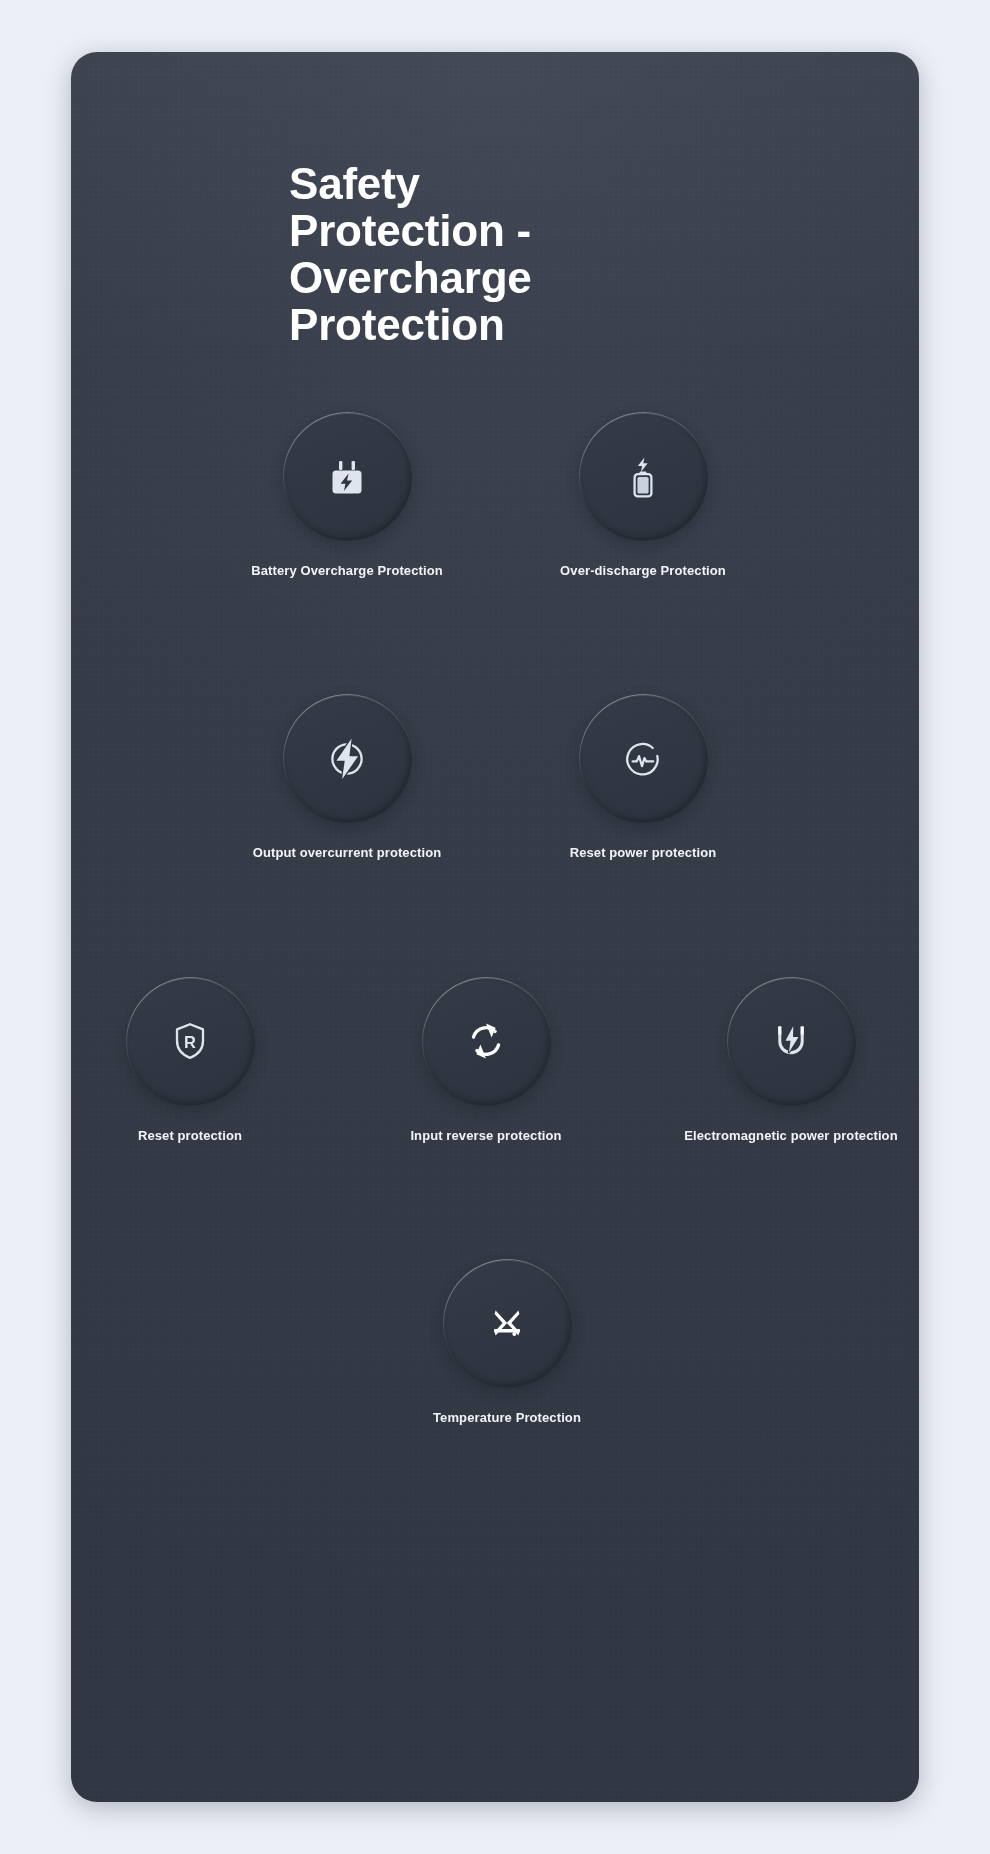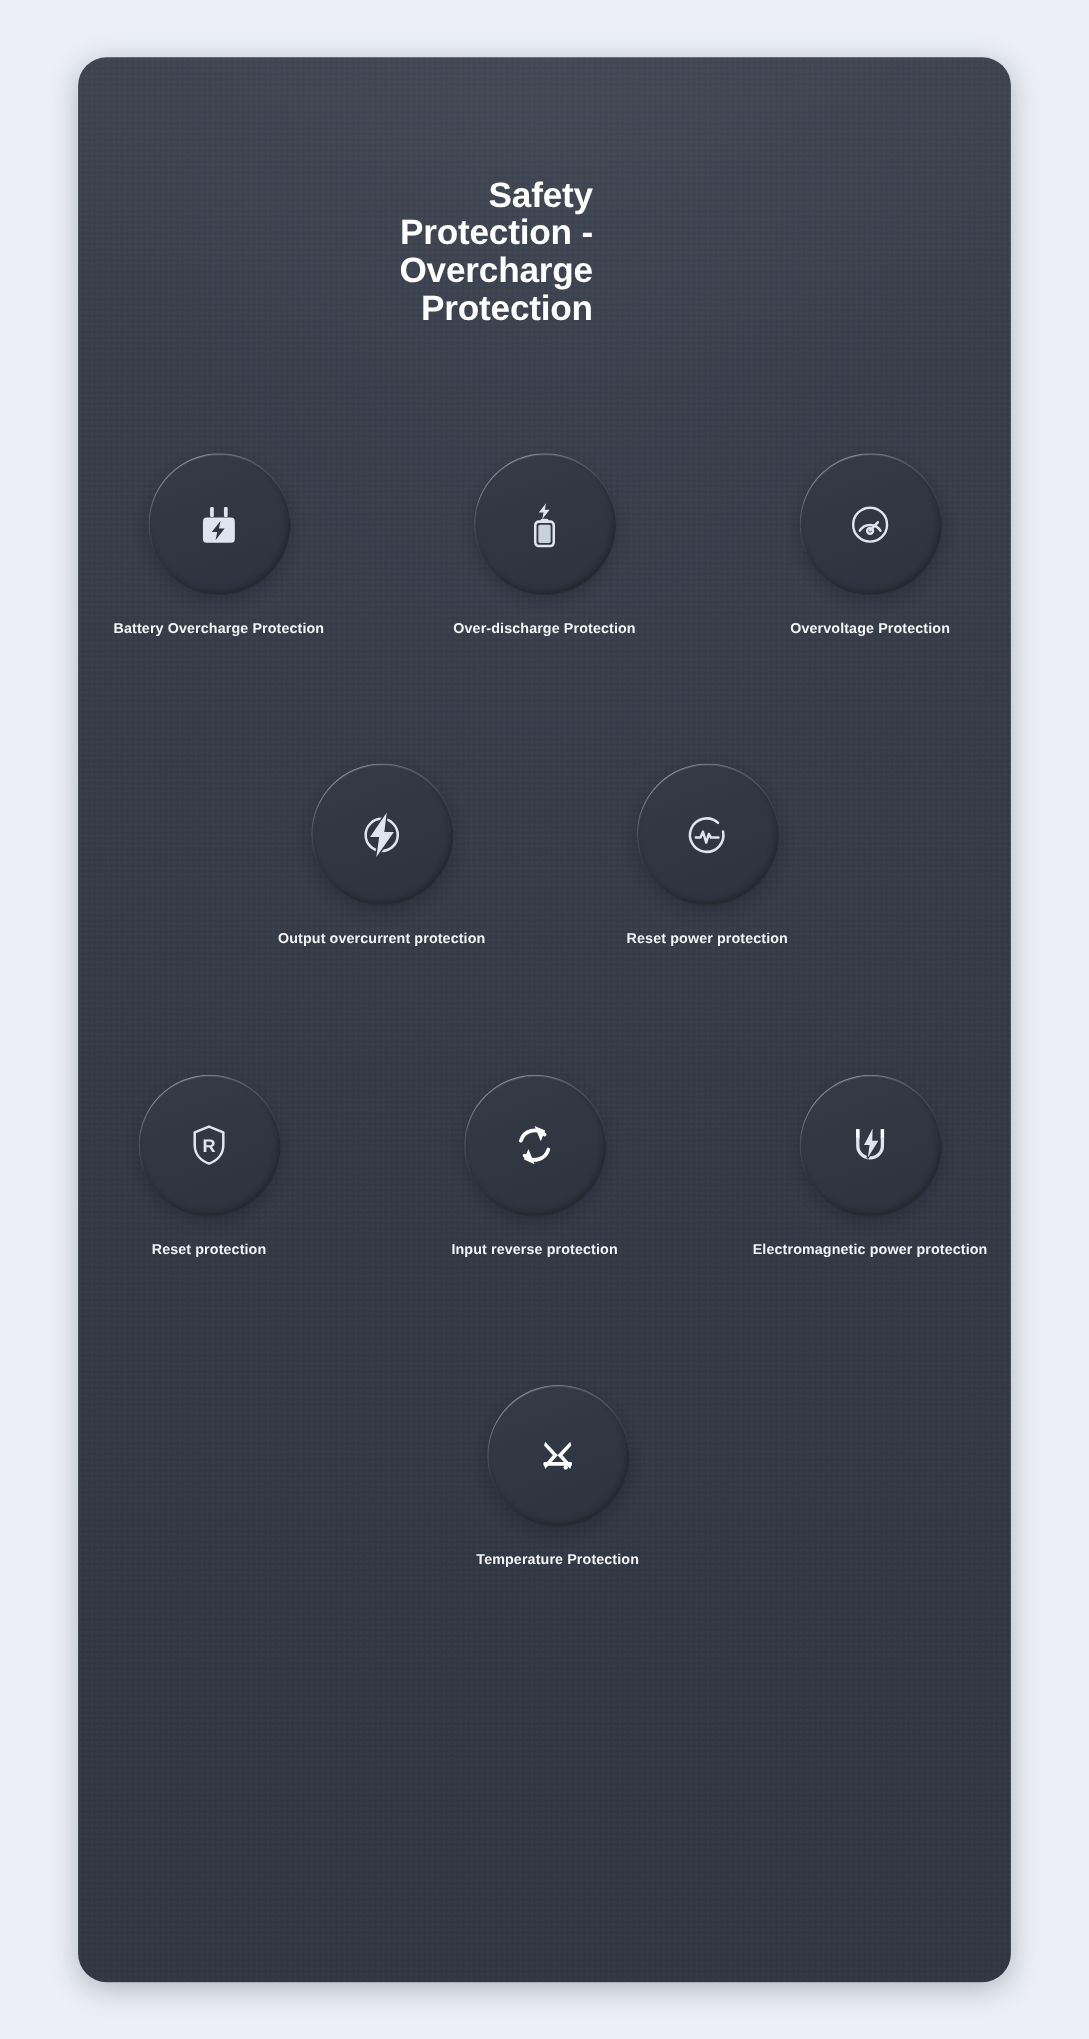--- a/index.html
+++ b/index.html
@@ -37,26 +37,25 @@
     pointer-events:none;
   }
 
   .card-inner{position:relative;z-index:2;width:100%;height:100%;}
 
   .title{
     position:absolute;
     left:218px; top:108px;
     width:250px;
     color:#ffffff;
-    font-size:32px;
+    font-size:44px;
     font-weight:bold;
     line-height:1.07;
     letter-spacing:-0.2px;
     white-space:pre-line;
-    text-align:right;
   }
 
   .grid{position:absolute;left:0;right:0;top:360px;}
   .row{display:flex;justify-content:center;align-items:flex-start;}
   .row.r1{gap:78px;}
   .row.r2{gap:78px;margin-top:115px;}
   .row.r3{gap:78px;margin-top:115px;}
   .row.r4{margin-top:115px;padding-left:24px;}
 
   .cell{
@@ -130,31 +129,20 @@
               <svg width="48" height="48" viewBox="0 0 48 48">
                 <path d="M25.4 4.5l-6.6 8.4h4.3l-1.2 6.1 6.8-8.7h-4.4z" fill="#dfe4ee"></path>
                 <rect x="20.4" y="18.6" width="7.2" height="3.2" rx="1.4" fill="#dfe4ee"></rect>
                 <rect x="15.6" y="21.2" width="16.8" height="22.2" rx="3.2" fill="none" stroke="#dfe4ee" stroke-width="2.3"></rect>
                 <rect x="18.4" y="24" width="11.2" height="16.6" rx="1.6" fill="#c9d0de"></rect>
               </svg>
             </div>
             <div class="label">Over-discharge Protection</div>
           </div>
 
-          <div class="cell">
-            <div class="circle">
-              <svg width="48" height="48" viewBox="0 0 48 48">
-                <circle cx="24" cy="24" r="15.4" fill="none" stroke="#dfe4ee" stroke-width="2.2"></circle>
-                <path d="M14.6 29.4a11.1 11.1 0 0 1 18.8 0" fill="none" stroke="#dfe4ee" stroke-width="2.2" stroke-linecap="round"></path>
-                <path d="M24 29.2l7.0-7.4" fill="none" stroke="#dfe4ee" stroke-width="2.3" stroke-linecap="round"></path>
-                <circle cx="24" cy="29.6" r="2.7" fill="none" stroke="#dfe4ee" stroke-width="2.2"></circle>
-              </svg>
-            </div>
-            <div class="label">Overvoltage Protection</div>
-          </div>
         </div>
 
         <div class="row r2">
 
           <div class="cell">
             <div class="circle">
               <svg width="52" height="52" viewBox="0 0 52 52">
                 <circle cx="26" cy="26" r="14.6" fill="none" stroke="#dfe4ee" stroke-width="2.3"></circle>
                 <path d="M30.6 5.6L15.4 27.8h8.3l-2.6 18.4 16.0-22.9h-8.7z" fill="#dfe4ee" stroke="#2f3541" stroke-width="2.6" stroke-linejoin="round"></path>
                 <path d="M30.6 5.6L15.4 27.8h8.3l-2.6 18.4 16.0-22.9h-8.7z" fill="#dfe4ee"></path>

